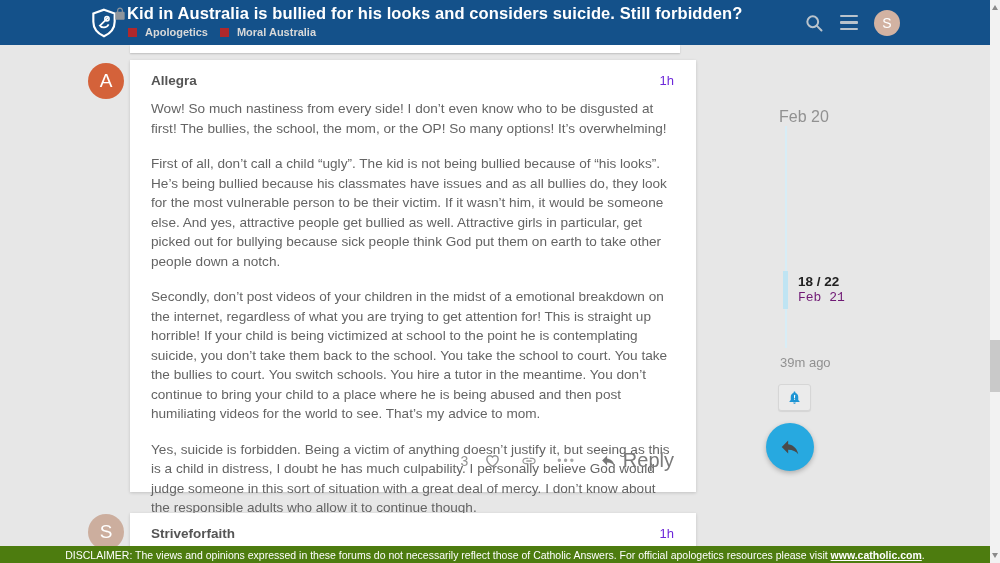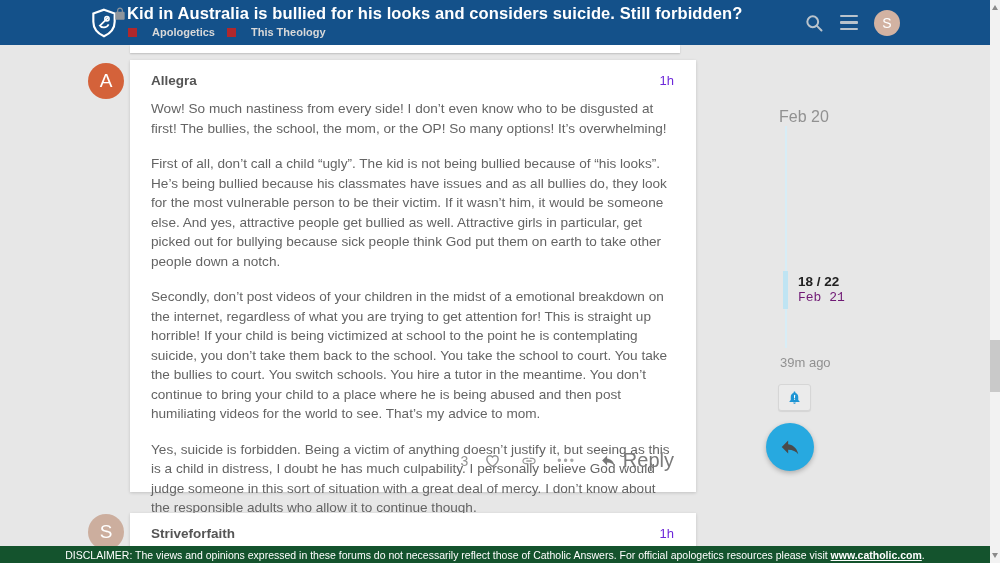--- a/index.html
+++ b/index.html
@@ -8,21 +8,21 @@
   .viewport { position:absolute; top:0; left:0; width:1000px; height:563px; background:#e7e7e7; overflow:hidden; }
 
   
   .topic-header { position:absolute; top:0; left:0; width:990px; height:45px; background:#14518a; z-index:30; display:flex; align-items:center; }
   .logo-wrap { position:absolute; left:88px; top:7px; width:32px; height:32px; }
   .title-block { position:absolute; left:113px; top:4px; width:600px; }
   .title-row { display:flex; align-items:center; }
   .lock-icon { flex:0 0 auto; margin-top:1px; }
   .topic-title { color:#ffffff; font-size:16.5px; font-weight:bold; white-space:nowrap; letter-spacing:0.1px; }
   .cat-row { display:flex; align-items:center; gap:12px; margin-top:3px; margin-left:15px; }
-  .cat-item { display:flex; align-items:center; gap:15px; }
+  .cat-item { display:flex; align-items:center; gap:8px; }
   .cat-square { width:9px; height:9px; background:#b0282c; display:inline-block; }
   .cat-label { color:#d9d9d9; font-size:11px; font-weight:bold; }
   .header-icons { position:absolute; right:90px; top:0; height:45px; display:flex; align-items:center; gap:16px; }
   .hicon { cursor:pointer; display:flex; align-items:center; }
   .burger { display:flex; flex-direction:column; gap:4px; }
   .burger span { display:block; width:18px; height:2.5px; background:#b9c3cc; border-radius:1px; }
   .header-avatar { width:26px; height:26px; border-radius:50%; background:#d2b2a2; color:#ffffff; font-size:14px; display:flex; align-items:center; justify-content:center; cursor:pointer; }
 
   
   .scrollbar { position:absolute; right:0; top:0; width:10px; height:563px; background:#f2f2f2; z-index:40; }
@@ -59,21 +59,21 @@
   .tl-thumb { position:absolute; left:783px; top:271px; width:5px; height:38px; background:#bfe4f3; cursor:grab; }
   .tl-pos { position:absolute; left:798px; top:274px; font-size:13.5px; font-weight:bold; color:#222222; }
   .tl-cur { position:absolute; left:798px; top:290px; font-size:13px; color:#701a75; cursor:pointer;font-family:Liberation Mono, monospace; }
   .tl-ago { position:absolute; left:780px; top:355px; font-size:13px; color:#919191; cursor:pointer; }
 
   
   .bell-btn { position:absolute; left:778px; top:384px; width:33px; height:27px; background:#ebebeb; border:1px solid #d6d6d6; border-radius:3px; box-shadow:0 1px 1px rgba(0,0,0,0.08); display:flex; align-items:center; justify-content:center; cursor:pointer; }
   .fab-reply { position:absolute; left:766px; top:423px; width:48px; height:48px; border-radius:50%; background:#27a9e0; box-shadow:0 2px 5px rgba(0,0,0,0.25); display:flex; align-items:center; justify-content:center; cursor:pointer; }
 
   
-  .disclaimer-bar { position:absolute; left:0; top:546px; width:990px; height:17px; background:#14532d; z-index:35; display:flex; align-items:center; justify-content:center; }
+  .disclaimer-bar { position:absolute; left:0; top:546px; width:990px; height:17px; background:#4d7c0f; z-index:35; display:flex; align-items:center; justify-content:center; }
   .disclaimer-text { color:#ffffff; font-size:10.5px; white-space:nowrap; }
   .disclaimer-link { color:#ffffff; text-decoration:underline; font-weight:bold; cursor:pointer; }
 </style>
 </head>
 <body>
 
 <div class="viewport">
 
   <div class="prev-card-edge"></div>
 
@@ -156,21 +156,21 @@
           </svg>
         <span class="topic-title">Kid in Australia is bullied for his looks and considers suicide. Still forbidden?</span>
       </div>
       <div class="cat-row">
         <span class="cat-item">
           <span class="cat-square"></span>
           <span class="cat-label">Apologetics</span>
         </span>
         <span class="cat-item">
           <span class="cat-square"></span>
-          <span class="cat-label">This Theology</span>
+          <span class="cat-label">Moral Australia</span>
         </span>
       </div>
     </div>
     <div class="header-icons">
       <span class="hicon">
         <svg width="20" height="20" viewBox="0 0 24 24" fill="none" stroke="#b9c3cc" stroke-width="2.4" stroke-linecap="round">
             <circle cx="10.5" cy="10.5" r="6.5"></circle>
             <line x1="15.5" y1="15.5" x2="21" y2="21"></line>
           </svg>
       </span>

